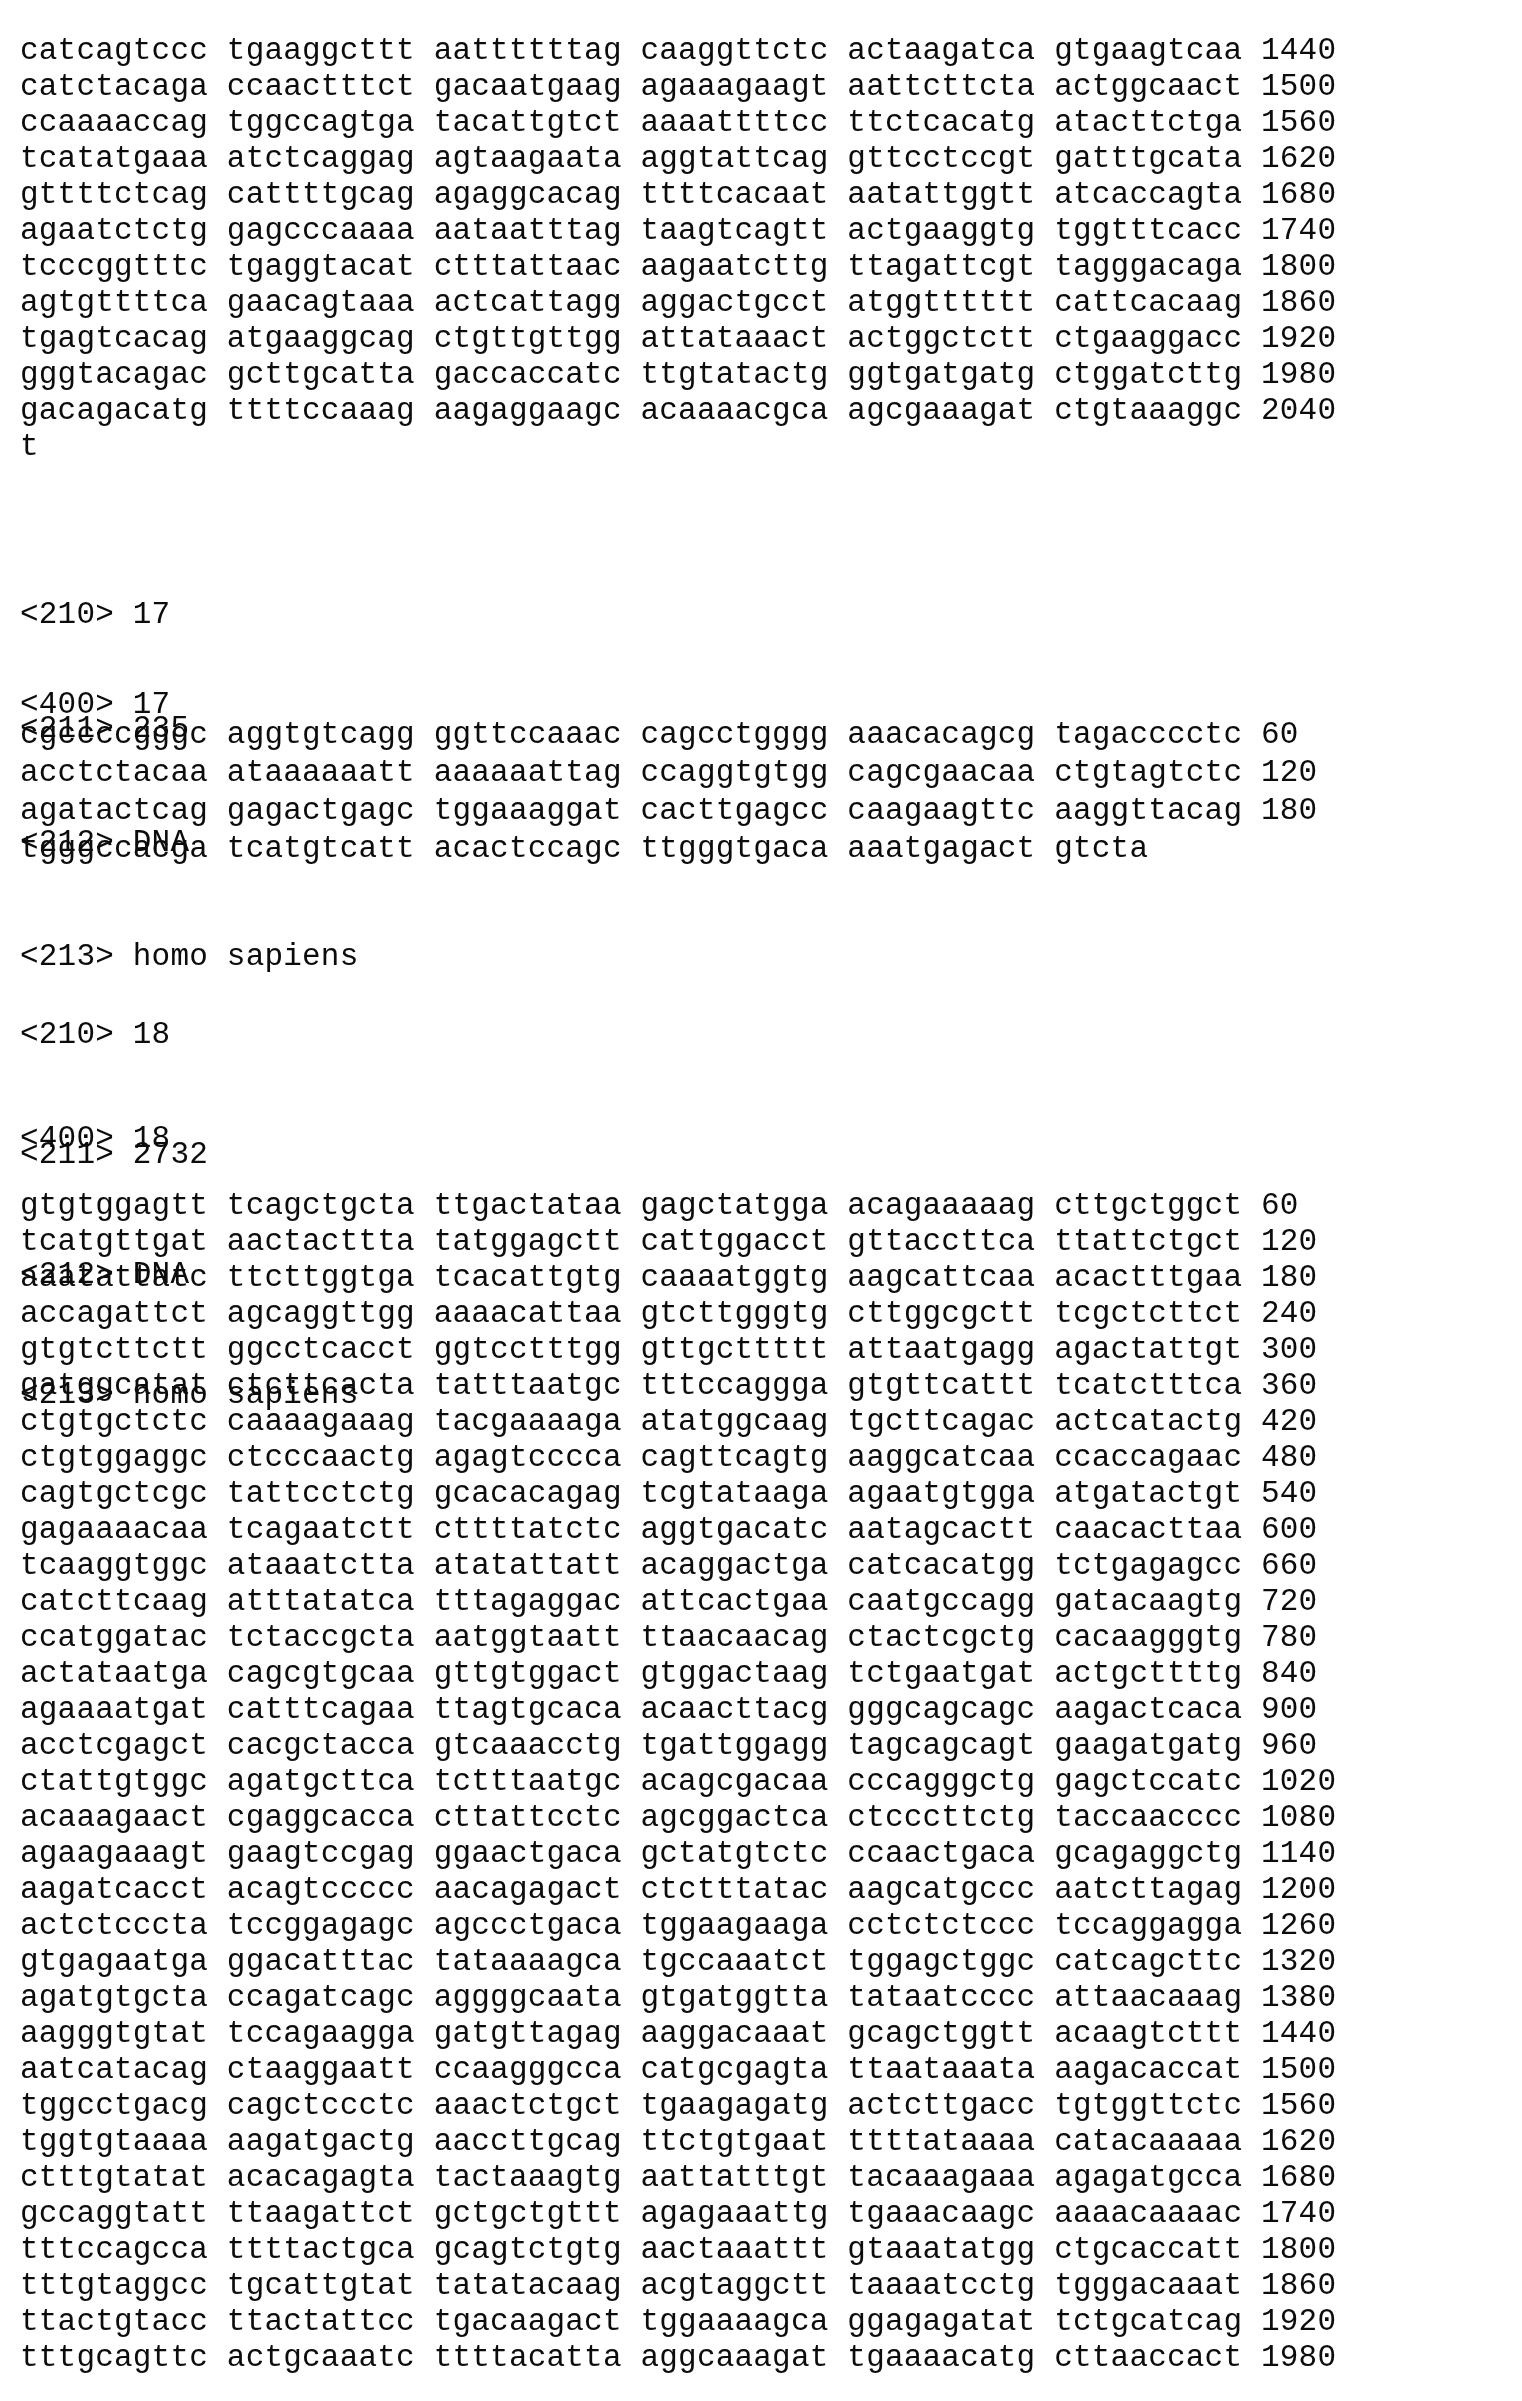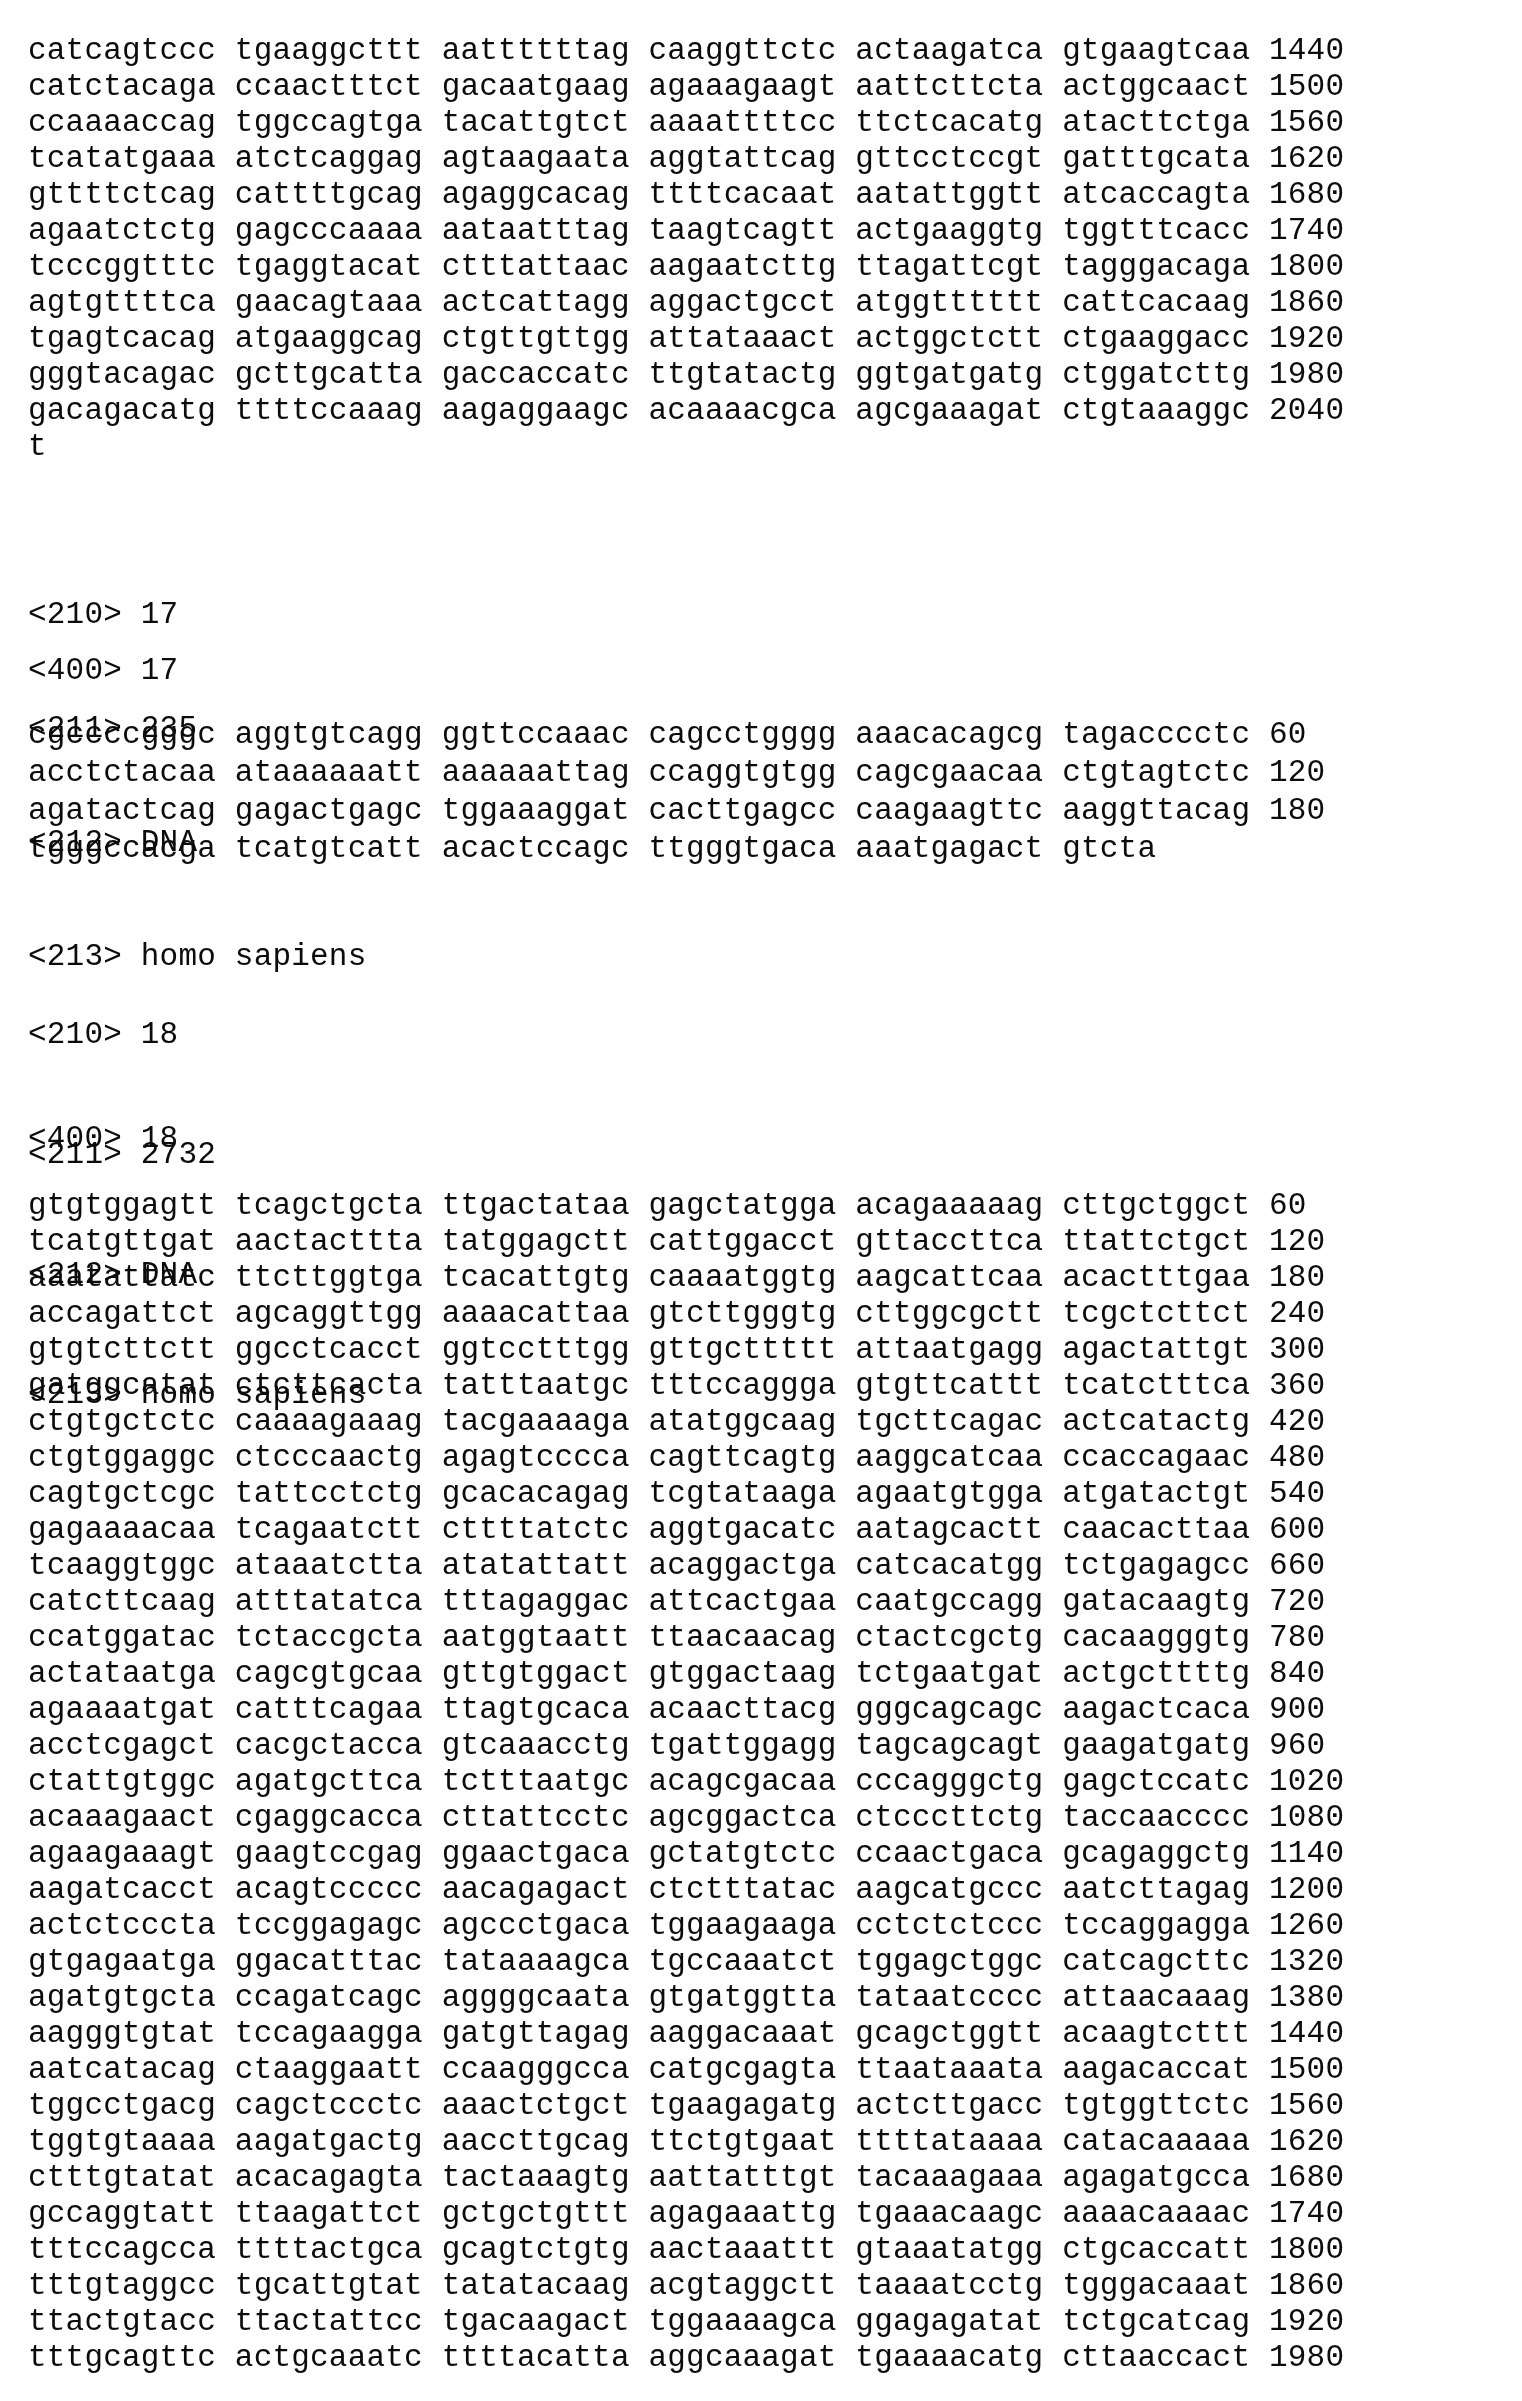--- a/index.html
+++ b/index.html
@@ -15,26 +15,25 @@
     overflow: hidden;
     font-family: "Liberation Mono", "DejaVu Sans Mono", monospace;
     color: #0c0c0c;
     font-size: 31px;
     letter-spacing: 0.2px;
   }
   .sec {
     position: absolute;
     left: 20px;
     white-space: pre;
-    margin-left: 8px;
   }
   .sec div { white-space: pre; }
   #block1   { top: 33px;   line-height: 36px; }
   #meta17   { top: 520px;  line-height: 38px;   }
-  #tag400-17{ top: 652px;  line-height: 38px;   }
+  #tag400-17{ top: 686px;  line-height: 38px;   }
   #seq17    { top: 716px;  line-height: 38px; }
   #meta18   { top: 935px; line-height: 40px;   }
   #tag400-18{ top: 1120px; line-height: 38px; text-align: center;   }
   #seq18    { top: 1188px; line-height: 36px;}
 </style>
 </head>
 <body>
 
 <div class="page">
 

